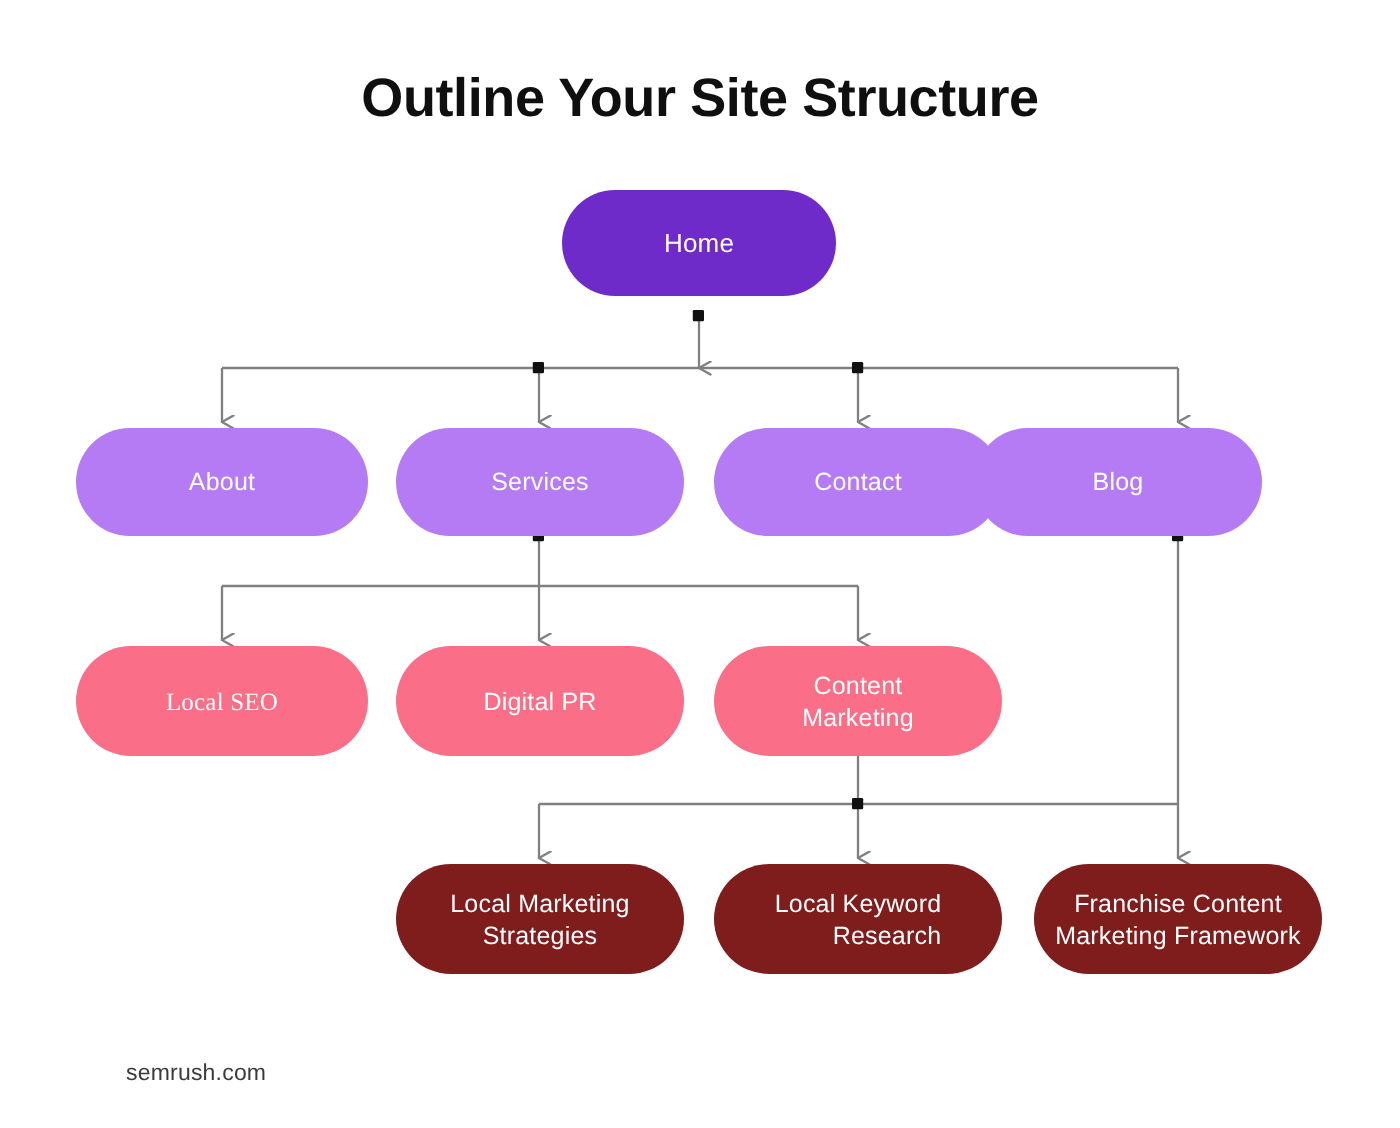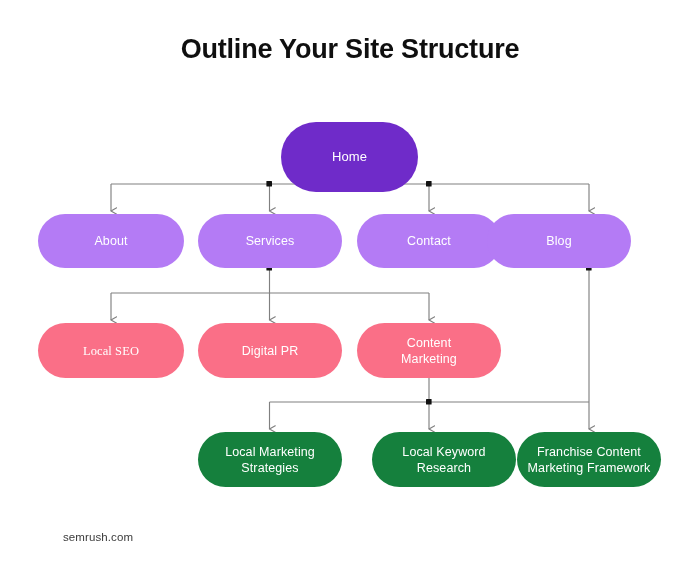--- a/index.html
+++ b/index.html
@@ -58,21 +58,21 @@
     padding: 2px 10px;
     z-index: 3;
   }
   .node .label {
     display: block;
     white-space: pre-line;
   }
   .node.lvl-root   { background: #6f2bc9; font-size: 13px; }
   .node.lvl-one    { background: #b47bf5; }
   .node.lvl-two    { background: #fa6f87; }
-  .node.lvl-three  { background: #15803d; }
+  .node.lvl-three  { background: #7f1d1d; }
 
   
   #connectors {
     position: absolute;
     left: 0;
     top: 0;
     width: 700px;
     height: 520px;
     z-index: 1;
   }
@@ -148,21 +148,21 @@
       <g fill="#111111">
         <rect x="346.4" y="155" width="5.6" height="5.6" rx="0.6"></rect>
         <rect x="266.4" y="181" width="5.6" height="5.6" rx="0.6"></rect>
         <rect x="426.0" y="181" width="5.6" height="5.6" rx="0.6"></rect>
         <rect x="266.4" y="265" width="5.6" height="5.6" rx="0.6"></rect>
         <rect x="426.0" y="399" width="5.6" height="5.6" rx="0.6"></rect>
         <rect x="586.0" y="265" width="5.6" height="5.6" rx="0.6"></rect>
       </g>
     </svg>
 
-    <div class="node lvl-root" style="left:281px; top:122px; width:137px; height:70px;text-align:center;">
+    <div class="node lvl-root" style="left:281px; top:95px; width:137px; height:53px;text-align:center;">
       <span class="label">Home</span>
     </div>
 
     <div class="node lvl-one" style="left:38px; top:214px; width:146px; height:54px;">
       <span class="label">About</span>
     </div>
     <div class="node lvl-one" style="left:198px; top:214px; width:144px; height:54px;">
       <span class="label">Services</span>
     </div>
     <div class="node lvl-one" style="left:357px; top:214px; width:144px; height:54px;">
@@ -180,21 +180,21 @@
     </div>
     <div class="node lvl-two" style="left:357px; top:323px; width:144px; height:55px;">
       <span class="label">Content
 Marketing</span>
     </div>
 
     <div class="node lvl-three" style="left:198px; top:432px; width:144px; height:55px;">
       <span class="label">Local Marketing
 Strategies</span>
     </div>
-    <div class="node lvl-three" style="left:372px; top:432px; width:144px; height:55px;">
+    <div class="node lvl-three" style="left:357px; top:432px; width:144px; height:55px;text-align:right;">
       <span class="label">Local Keyword
 Research</span>
     </div>
     <div class="node lvl-three" style="left:517px; top:432px; width:144px; height:55px;">
       <span class="label">Franchise Content
 Marketing Framework</span>
     </div>
 
   </div>
 

